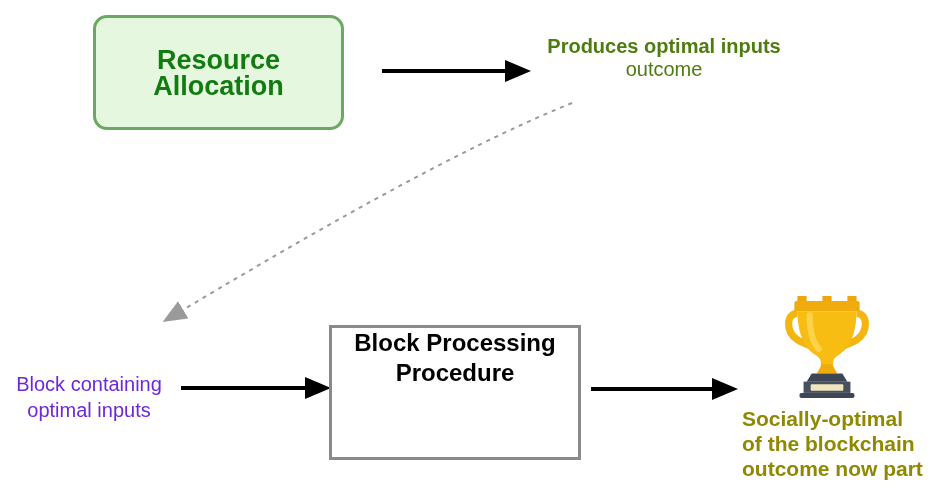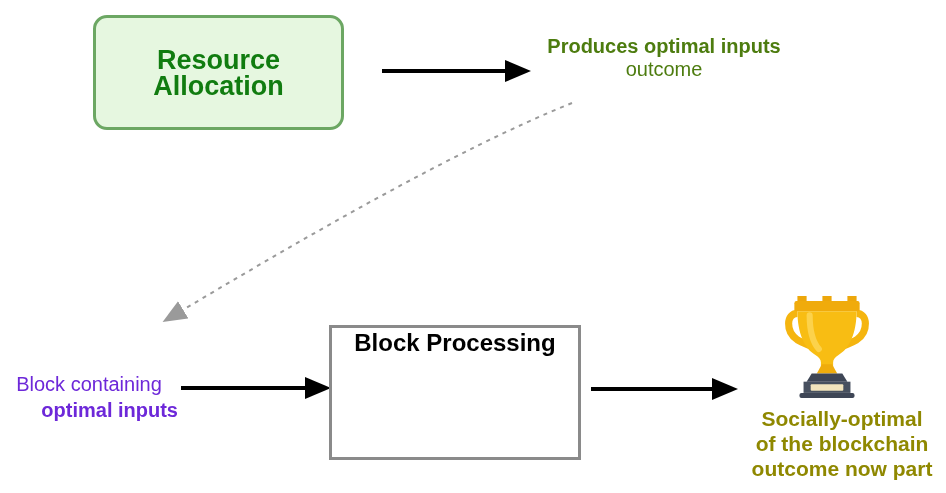--- a/index.html
+++ b/index.html
@@ -24,23 +24,23 @@
   }
   .produces-note{
     left:534px;top:35px;width:260px;text-align:center;color:#4d7c0f;
     font-size:20px;line-height:23px;
   }
   .produces-note .b{font-weight:bold;}
   .block-note{
     left:0px;top:356px;width:178px;text-align:center;color:#6d28d9;
     font-size:20px;line-height:26px;margin-top:15px;
   }
-  .block-note .b{font-weight:bold;text-align:right;}
+  .block-note .b{font-weight:normal;}
   .outcome-note{
-    left:742px;top:406px;width:200px;text-align:center;
+    left:742px;top:406px;width:200px;text-align:left;
     color:#8F8800;font-weight:bold;font-size:21px;line-height:25px;
   }
   .overlay{left:0;top:0;width:946px;height:493px;pointer-events:none;}
   .trophy{left:784px;top:296px;width:86px;height:102px;}
 </style>
 </head>
 <body>
 
 <div class="canvas">
 
@@ -80,20 +80,21 @@
     <div>outcome</div>
   </div>
 
   <div class="abs block-note">
     <div>Block containing</div>
     <div class="b">optimal inputs</div>
   </div>
 
   <div class="abs bpp-box">
     <span>Block Processing</span>
+    <span>Procedure</span>
   </div>
 
   <svg class="abs trophy" viewBox="0 0 84 100" xmlns="http://www.w3.org/2000/svg">
     <path d="M13,17 C2,17 1,35 13,43 C18,46 24,48 28,50" fill="none" stroke="#F5B50F" stroke-width="7"></path>
     <path d="M71,17 C82,17 83,35 71,43 C66,46 60,48 56,50" fill="none" stroke="#F5B50F" stroke-width="7"></path>
     <rect x="13" y="0" width="9" height="9" fill="#EDA70B"></rect>
     <rect x="37.5" y="0" width="9" height="9" fill="#EDA70B"></rect>
     <rect x="62" y="0" width="9" height="9" fill="#EDA70B"></rect>
     <rect x="10" y="5" width="64" height="10" rx="2" fill="#F0AB0C"></rect>
     <path d="M13,15 H71 C71,36 64,52 53,58 C50,60 48,62 48,65 V70 H36 V65 C36,62 34,60 31,58 C20,52 13,36 13,15 Z" fill="#F8BD13"></path>

